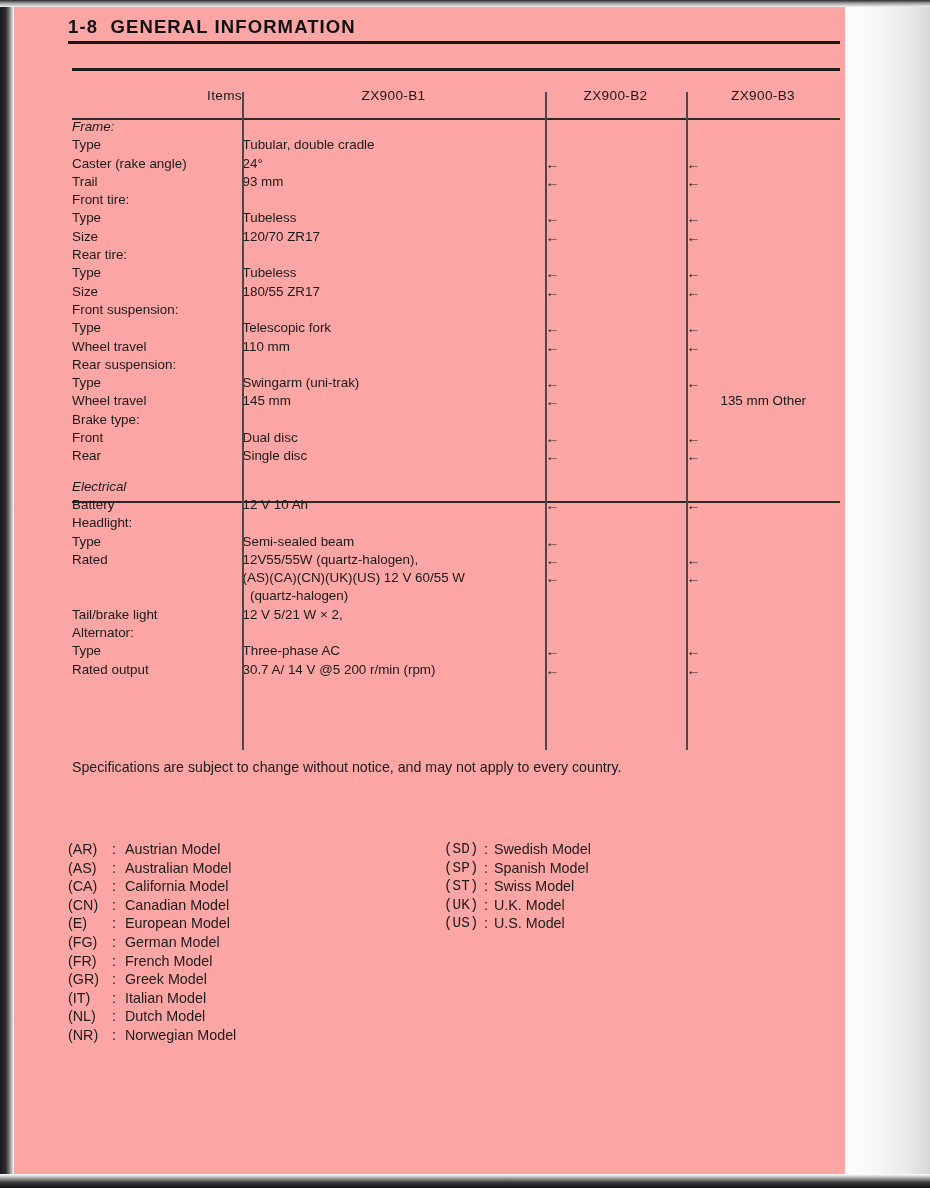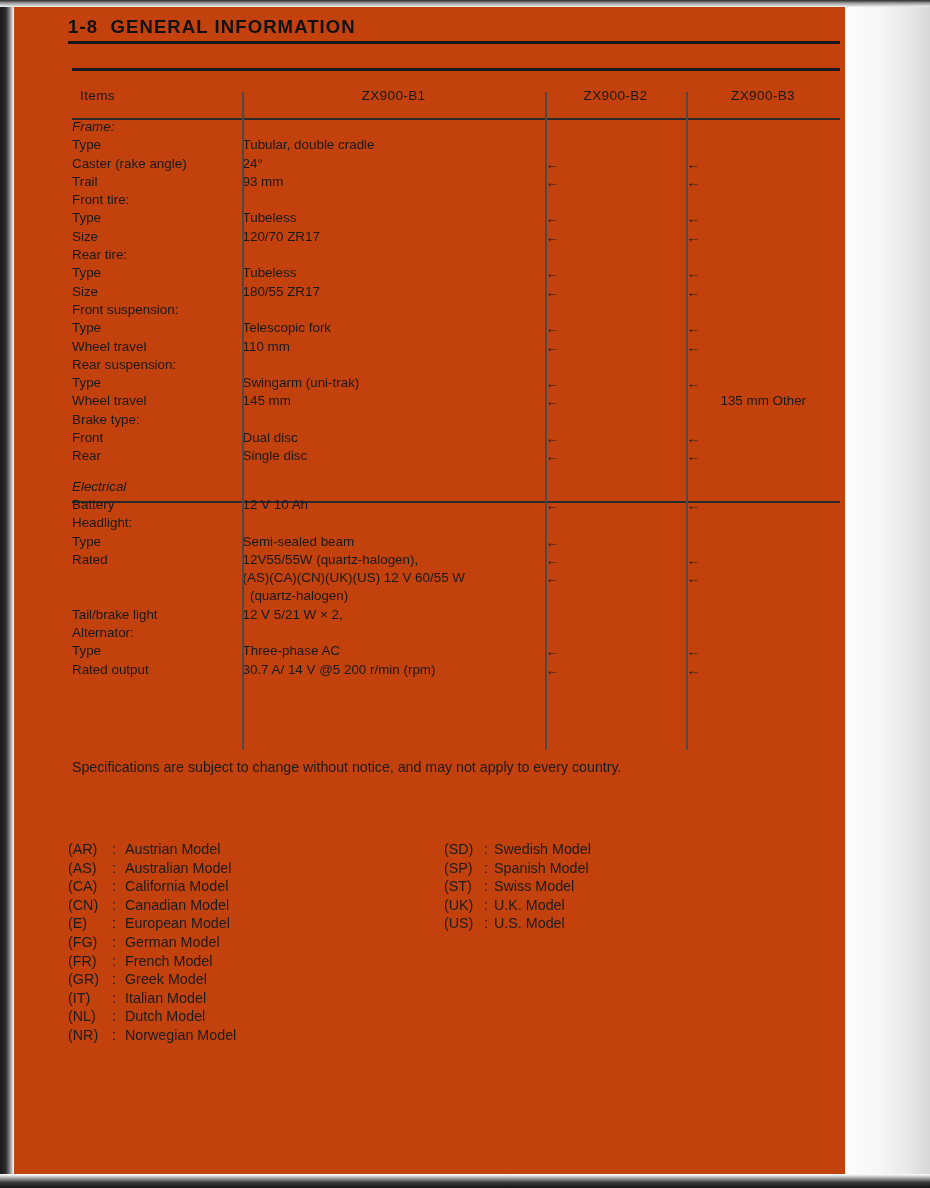--- a/index.html
+++ b/index.html
@@ -9,21 +9,21 @@
   }
   body {
     font-family: "Liberation Sans", sans-serif;
     color: #1a1a1a;
   }
   #page {
     position: relative;
     width: 930px;
     height: 1188px;
     overflow: hidden;
-    background: #c2410c;
+    background: #fca5a5;
   }
   
   .scan-edge-left {
     position: absolute;
     left: 0; top: 0;
     width: 14px; height: 1188px;
     background: linear-gradient(to right, #18181a 0%, #2e2e30 42%, #8e8e8e 72%, #e8e8e8 93%, #fdfdfd 100%);
     z-index: 40;
   }
   .scan-edge-bottom {
@@ -112,21 +112,21 @@
   col.c-b3    { width: 154px; }
 
   .hdr-row th {
     height: 30px;
     font-size: 13.6px;
     font-weight: bold;
     letter-spacing: .35px;
     padding-bottom: 6px;
     vertical-align: bottom;
   }
-  .hdr-row th.h-item { padding-left: 8px; }
+  .hdr-row th.h-item { padding-left: 8px; text-align: right; }
   .hdr-row th.h-b1, .hdr-row th.h-b2, .hdr-row th.h-b3 { text-align: center; }
 
   .vline-1 { border-left: 1.6px solid #3a3a3a; }
   .vline-2 { border-left: 1.6px solid #3a3a3a; }
   .vline-3 { border-left: 1.6px solid #3a3a3a; }
 
   .rule-under-head {
     position: absolute;
     left: 72px;
     top: 118px;
@@ -187,21 +187,21 @@
   .legend-row {
     display: flex;
     align-items: flex-start;
     height: 18.6px;
     line-height: 18.6px;
     white-space: pre;
   }
   .legend .code  { width: 44px; display: inline-block; }
   .legend .colon { width: 13px; display: inline-block; }
   .legend .name  { display: inline-block; }
-  .legend.right .code { width: 40px; }
+  .legend.right .code { width: 40px; font-family: Liberation Mono, monospace; }
   .legend.right .colon { width: 10px; }
 </style>
 </head>
 <body>
 
 <div id="page">
 
   <div class="scan-edge-left"></div>
   <div class="scan-edge-top"></div>
   <div class="scan-edge-bottom"></div>

